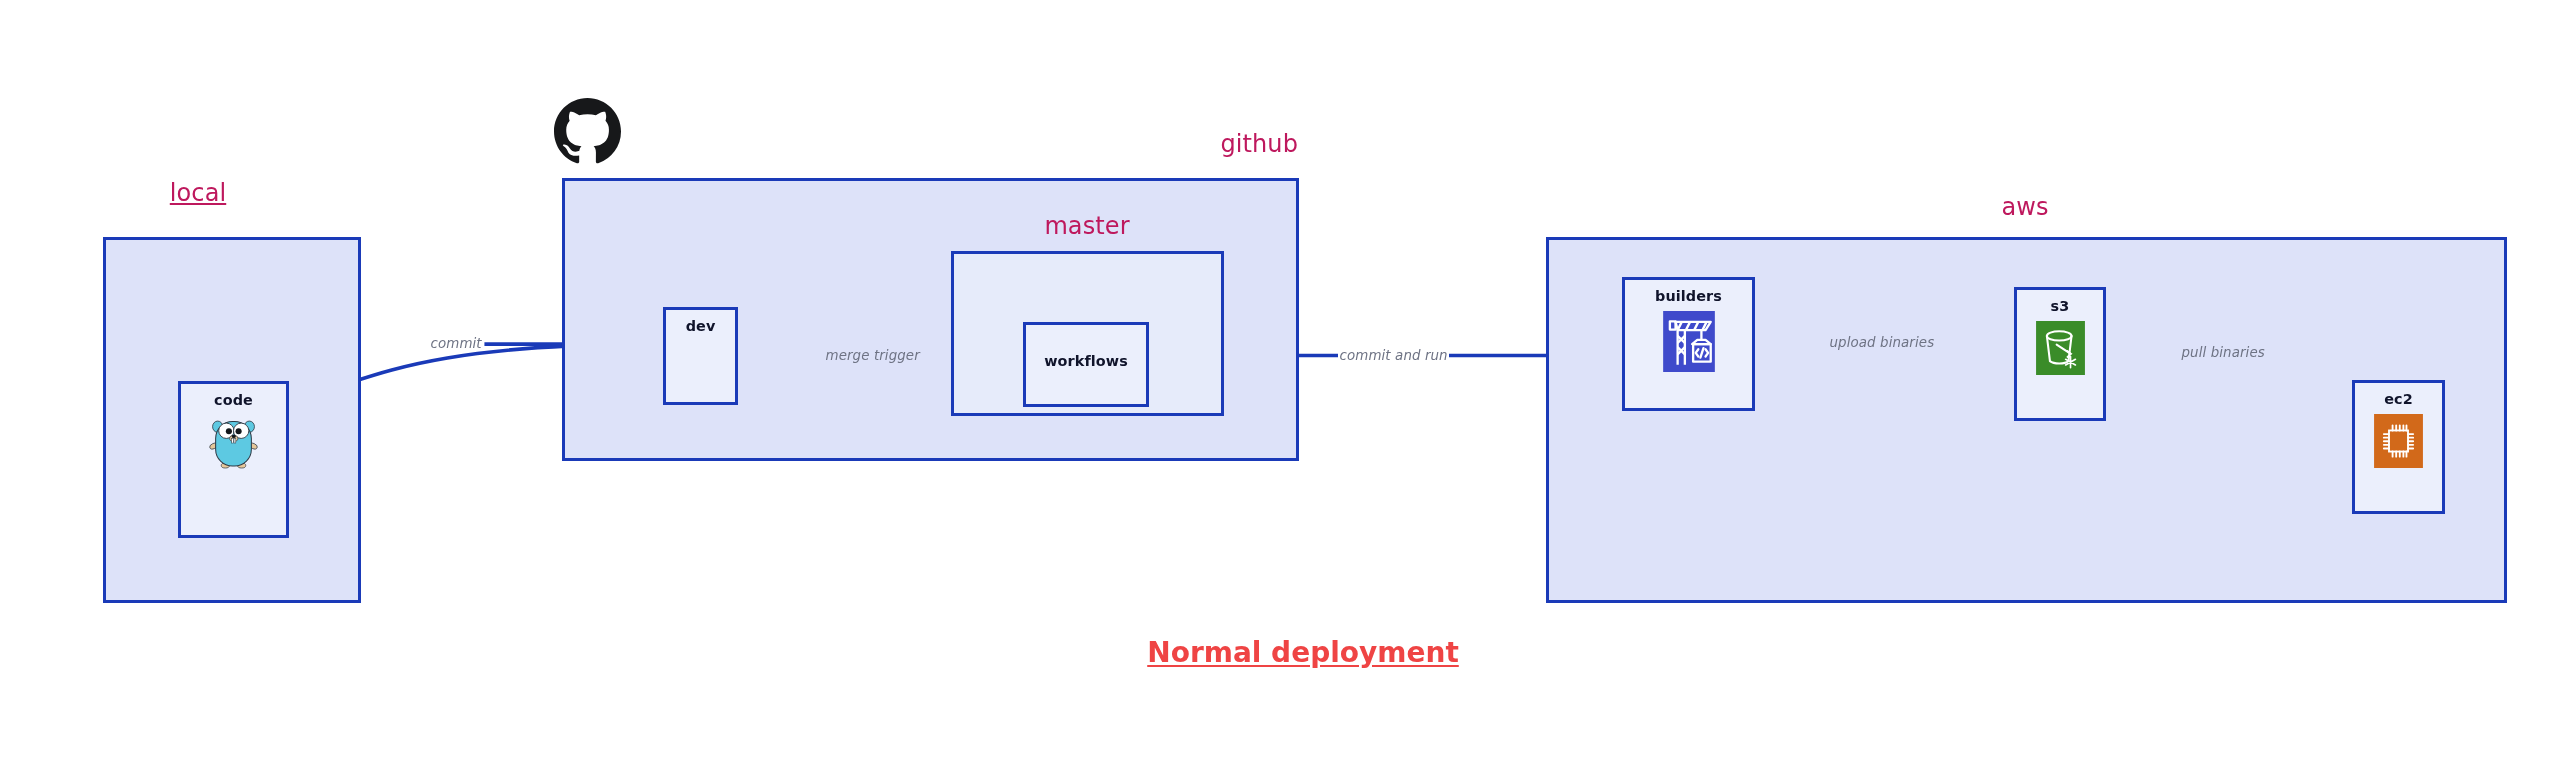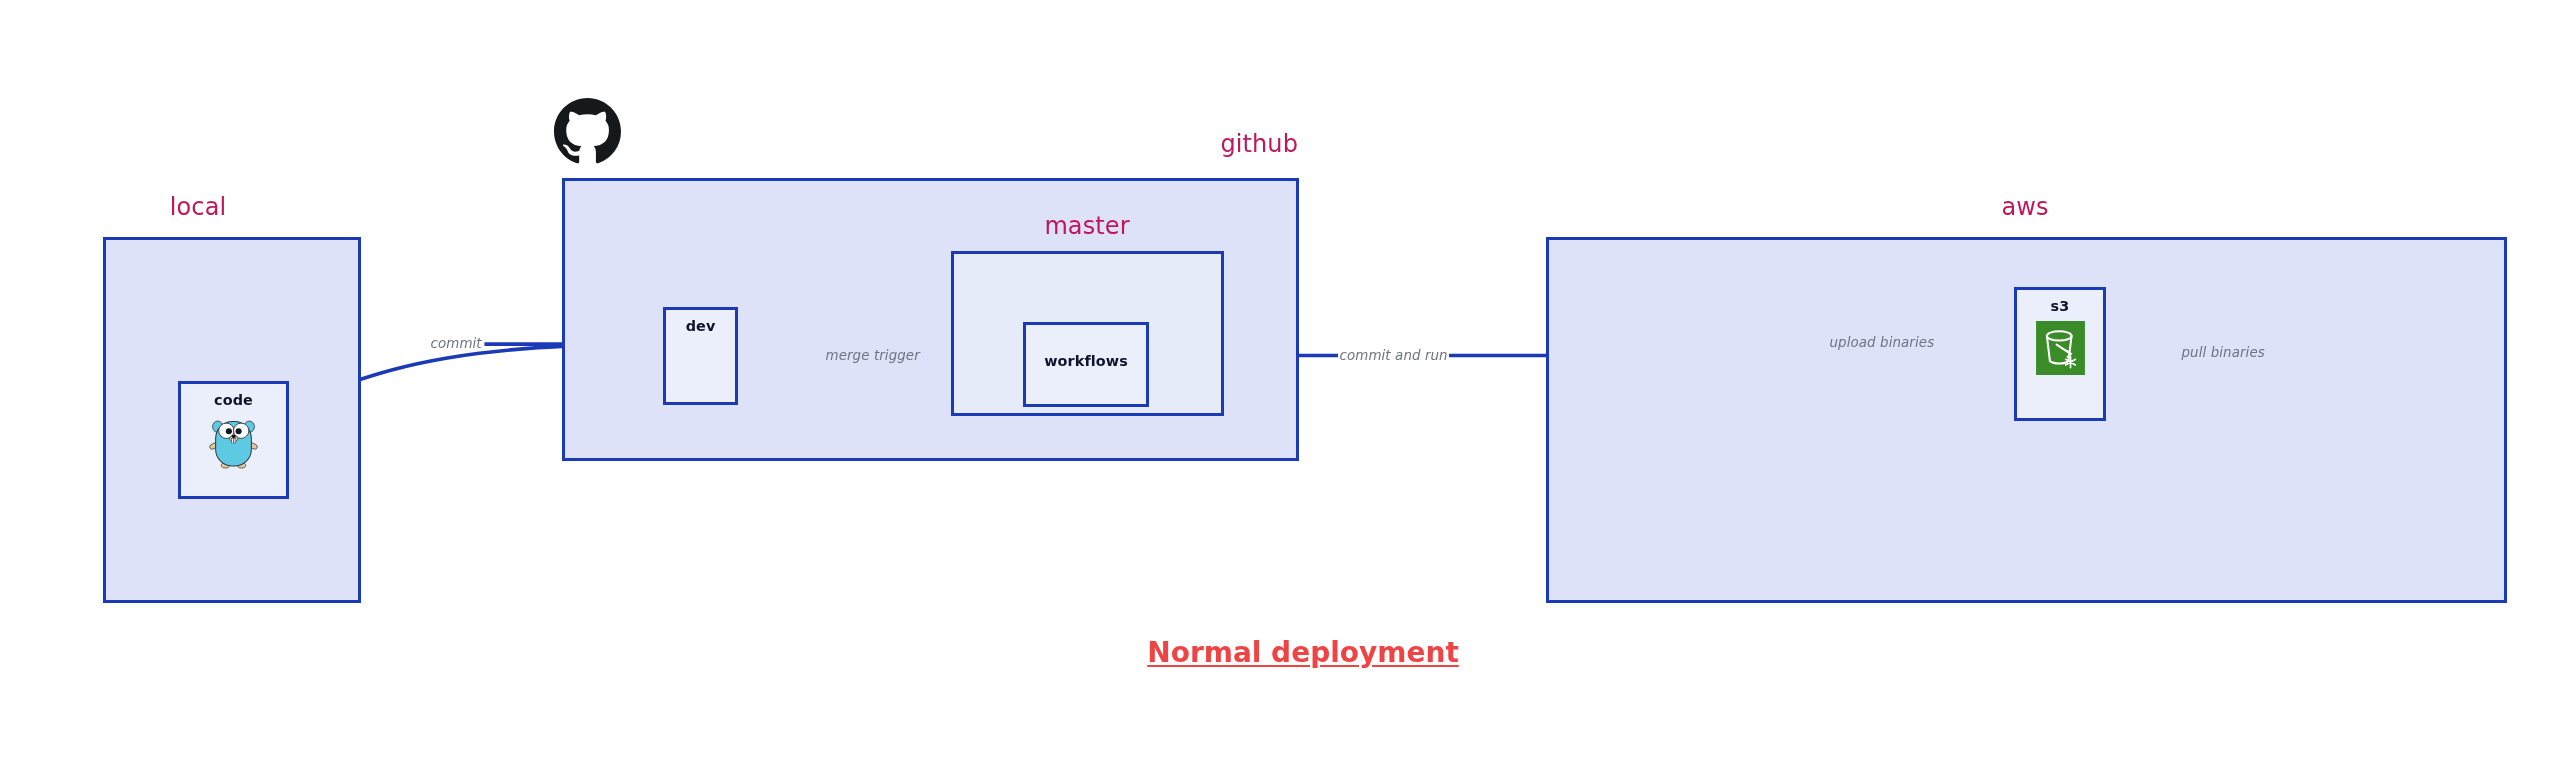--- a/index.html
+++ b/index.html
@@ -88,25 +88,25 @@
     <path d="M 1381 690 L 1985 690" fill="none" stroke="#1A3AB8" stroke-width="7" marker-end="url(#ah)"></path>
 
     <path d="M 2232 690 L 3149 690" fill="none" stroke="#1A3AB8" stroke-width="7" marker-end="url(#ah)"></path>
 
     <path d="M 3405 665 L 3910 665" fill="none" stroke="#1A3AB8" stroke-width="7" marker-end="url(#ah)"></path>
 
     <path d="M 4075 665 C 4220 665 4270 680 4340 700" fill="none" stroke="#1A3AB8" stroke-width="7"></path>
     <path d="M 4390 718 C 4470 744 4510 780 4558 826" fill="none" stroke="#1A3AB8" stroke-width="7" marker-end="url(#ah)"></path>
   </svg>
 
-  <div class="group-label" style="left:198px;top:193px;transform:translateX(-50%);">local</div>
+  <div class="group-label" style="left:198px;top:179px;transform:translateX(-50%);text-decoration:underline;">local</div>
 
   <div class="group" style="left:103px;top:237px;width:258px;height:366px;"></div>
 
-  <div class="node" style="left:178px;top:381px;width:111px;height:118px;">
+  <div class="node" style="left:178px;top:381px;width:111px;height:157px;">
     <div class="node-label">code</div>
 
     <span class="node-icon">
       <svg width="49" height="54" viewBox="0 0 96 104">
 
         <ellipse cx="17" cy="22" rx="10" ry="11" fill="#5DC9E2" stroke="#2E3A45" stroke-width="1.6"></ellipse>
         <ellipse cx="79" cy="22" rx="10" ry="11" fill="#5DC9E2" stroke="#2E3A45" stroke-width="1.6"></ellipse>
 
         <ellipse cx="9" cy="60" rx="8" ry="5" fill="#E6C79A" stroke="#2E3A45" stroke-width="1.4" transform="rotate(-25 9 60)"></ellipse>
         <ellipse cx="87" cy="60" rx="8" ry="5" fill="#E6C79A" stroke="#2E3A45" stroke-width="1.4" transform="rotate(25 87 60)"></ellipse>
@@ -160,20 +160,48 @@
   </div>
 
   <div class="edge-label ongroup" style="left:824px;top:348px;">merge trigger</div>
 
   <div class="edge-label onwhite" style="left:1338px;top:348px;">commit and run</div>
 
   <div class="group-label" style="left:2025px;top:193px;transform:translateX(-50%);">aws</div>
 
   <div class="group" style="left:1546px;top:237px;width:961px;height:366px;"></div>
 
+  <div class="node" style="left:1622px;top:277px;width:133px;height:134px;">
+    <div class="node-label">builders</div>
+    <span class="node-icon">
+      <svg width="52" height="61" viewBox="0 0 100 118">
+        <rect x="0" y="0" width="100" height="118" fill="#3F4ACB"></rect>
+        <g stroke="#FFFFFF" stroke-width="4.5" fill="none" stroke-linejoin="round">
+
+          <rect x="13" y="20" width="11" height="16"></rect>
+
+          <path d="M24 21 H92 L82 37 H28 Z"></path>
+          <path d="M28 37 L36 21 M44 37 L52 21 M60 37 L68 21 M76 37 L84 21"></path>
+
+          <path d="M28 37 V104 M42 37 V104"></path>
+          <path d="M28 48 L42 62 M42 48 L28 62 M28 70 L42 84 M42 70 L28 84"></path>
+
+          <path d="M74 37 V56"></path>
+
+          <path d="M56 64 H92 L82 56 H66 Z"></path>
+
+          <rect x="58" y="64" width="34" height="34"></rect>
+
+          <path d="M68 74 L63 81 L68 88" stroke-linecap="round"></path>
+          <path d="M82 74 L87 81 L82 88" stroke-linecap="round"></path>
+          <path d="M78 72 L72 90" stroke-linecap="round"></path>
+        </g>
+      </svg>
+    </span>
+  </div>
 
   <div class="node" style="left:2014px;top:287px;width:92px;height:134px;">
     <div class="node-label">s3</div>
     <span class="node-icon">
       <svg width="49" height="54" viewBox="0 0 95 105">
         <rect x="0" y="0" width="95" height="105" fill="#3A8C29"></rect>
         <g stroke="#FFFFFF" stroke-width="4" fill="none" stroke-linecap="round">
           <ellipse cx="45" cy="29" rx="24" ry="9"></ellipse>
           <path d="M21 29 L27 78 A 20 8 0 0 0 63 78 L69 29"></path>
 
@@ -183,19 +211,38 @@
           <g stroke-width="3.2" transform="translate(67,80)">
             <path d="M0 -11 V11 M-9.5 -5.5 L9.5 5.5 M-9.5 5.5 L9.5 -5.5"></path>
           </g>
         </g>
       </svg>
     </span>
   </div>
 
   <div class="edge-label ongroup" style="left:1828px;top:335px;">upload binaries</div>
 
+  <div class="node" style="left:2352px;top:380px;width:93px;height:134px;">
+    <div class="node-label">ec2</div>
+    <span class="node-icon">
+      <svg width="49" height="54" viewBox="0 0 95 105">
+        <rect x="0" y="0" width="95" height="105" fill="#D2691A"></rect>
+        <g stroke="#FFFFFF" fill="none" stroke-width="3.6" stroke-linecap="round">
+          <rect x="29" y="32" width="37" height="41"></rect>
+
+          <path d="M36 32 V22 M43 32 V22 M50 32 V22 M57 32 V22 M63 32 V22"></path>
+
+          <path d="M36 73 V83 M43 73 V83 M50 73 V83 M57 73 V83 M63 73 V83"></path>
+
+          <path d="M29 39 H19 M29 46 H19 M29 53 H19 M29 60 H19 M29 67 H19"></path>
+
+          <path d="M66 39 H76 M66 46 H76 M66 53 H76 M66 60 H76 M66 67 H76"></path>
+        </g>
+      </svg>
+    </span>
+  </div>
 
   <div class="edge-label ongroup" style="left:2180px;top:345px;">pull binaries</div>
 
   <div id="diagram-title" style="left:1303px;top:636px;transform:translateX(-50%);">Normal deployment</div>
 
 </div>
 
 
 </body></html>

